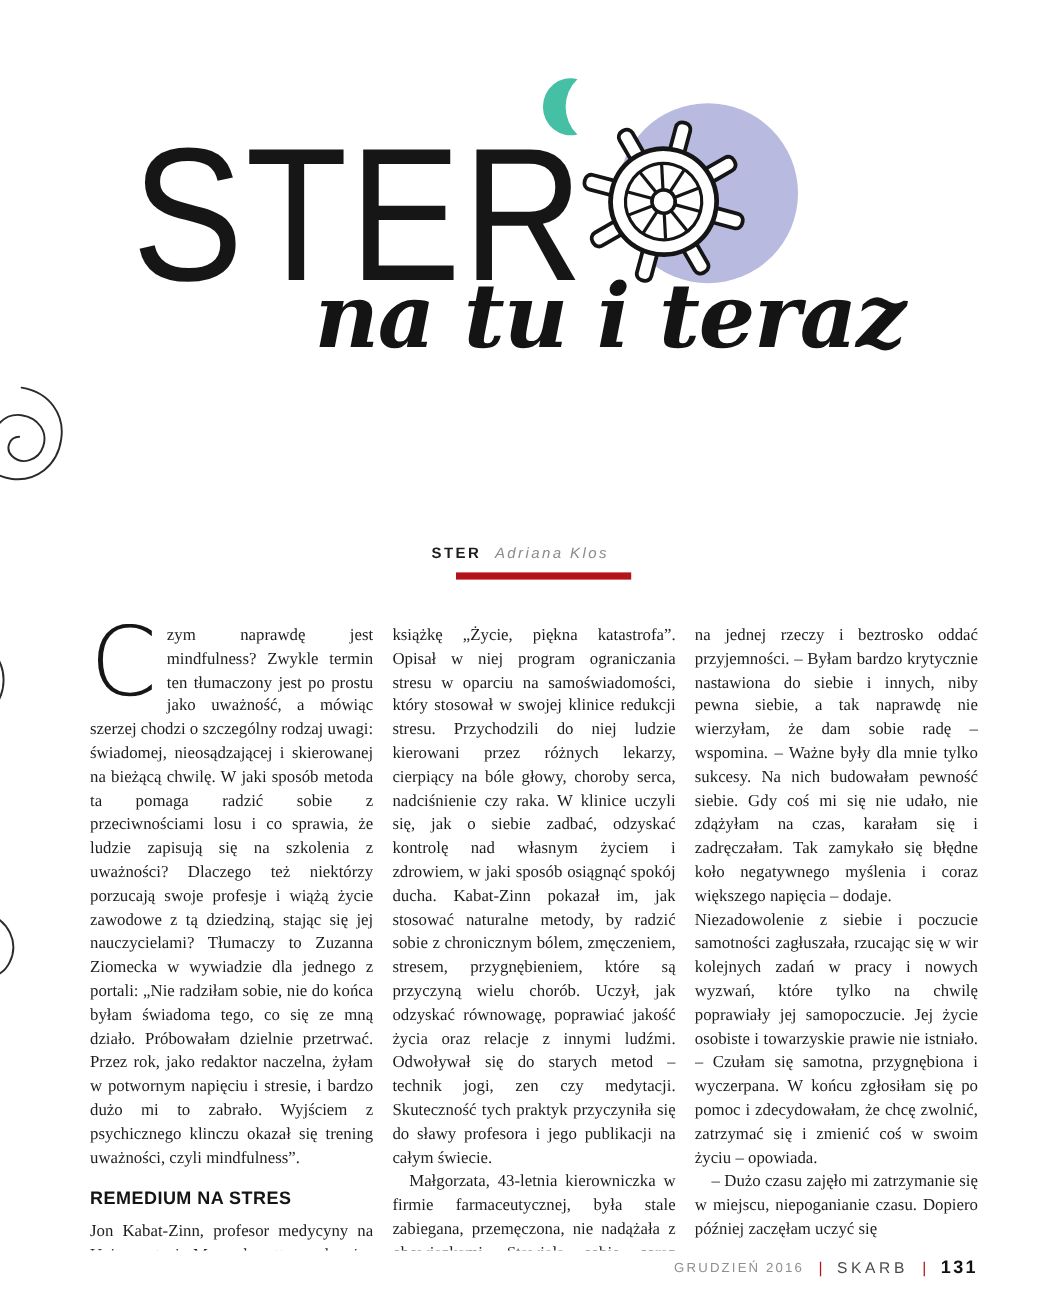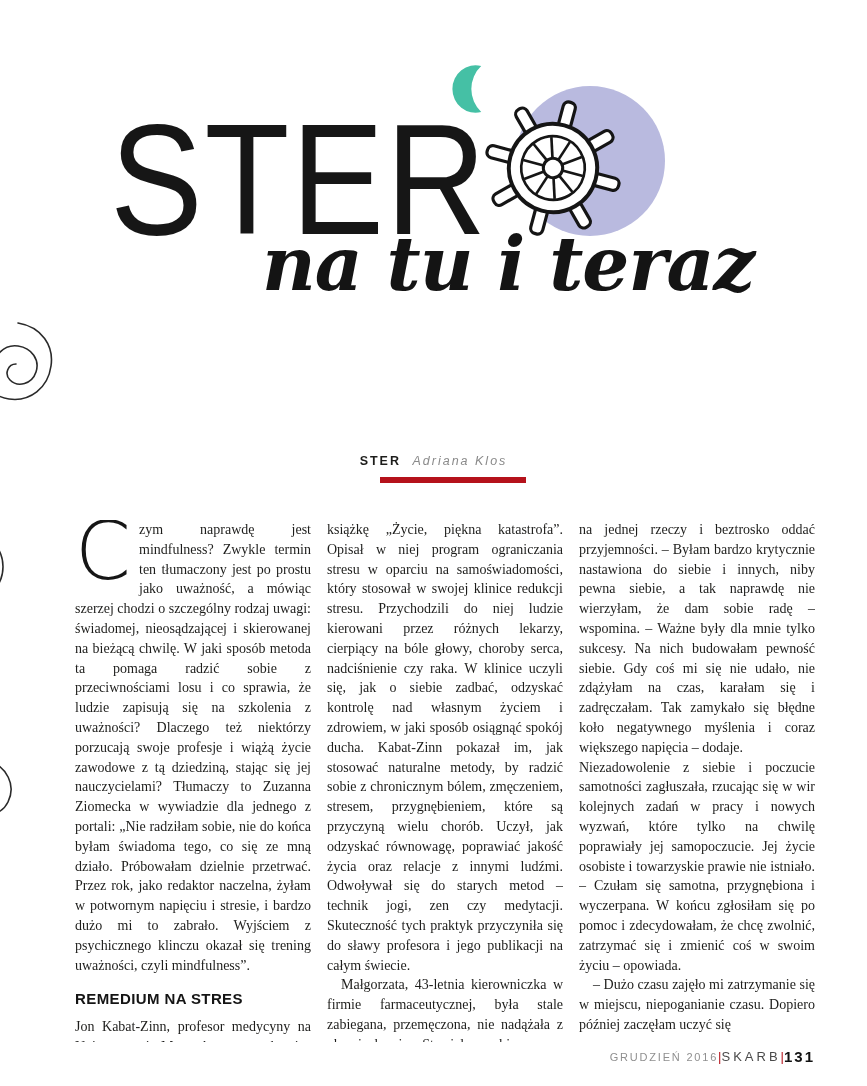--- a/index.html
+++ b/index.html
@@ -63,21 +63,21 @@
     font-size:80px;line-height:58px;color:#161616;text-align:left;
   }
   .col-heading{
     font-family:"Liberation Sans",sans-serif;font-weight:700;
     font-size:15px;letter-spacing:.4px;color:#141414;
     margin:14px 0 8px;text-align:left;
   }
   
   .footer{
     position:absolute;right:52px;top:1048px;display:flex;align-items:center;
-    font-family:"Liberation Sans",sans-serif;
+    gap:12px;font-family:"Liberation Sans",sans-serif;
   }
   .footer .date{font-size:11px;letter-spacing:1.8px;color:#8f8f8f;}
   .footer .sep{font-size:13px;color:var(--accent-red,#b5121b);font-weight:400;}
   .footer .magazine{font-size:13px;letter-spacing:3px;color:#4a4a4a;}
   .footer .pagenum{font-size:15px;font-weight:700;letter-spacing:2px;color:#111;}
 </style>
 </head>
 <body>
 
 <div class="page">

